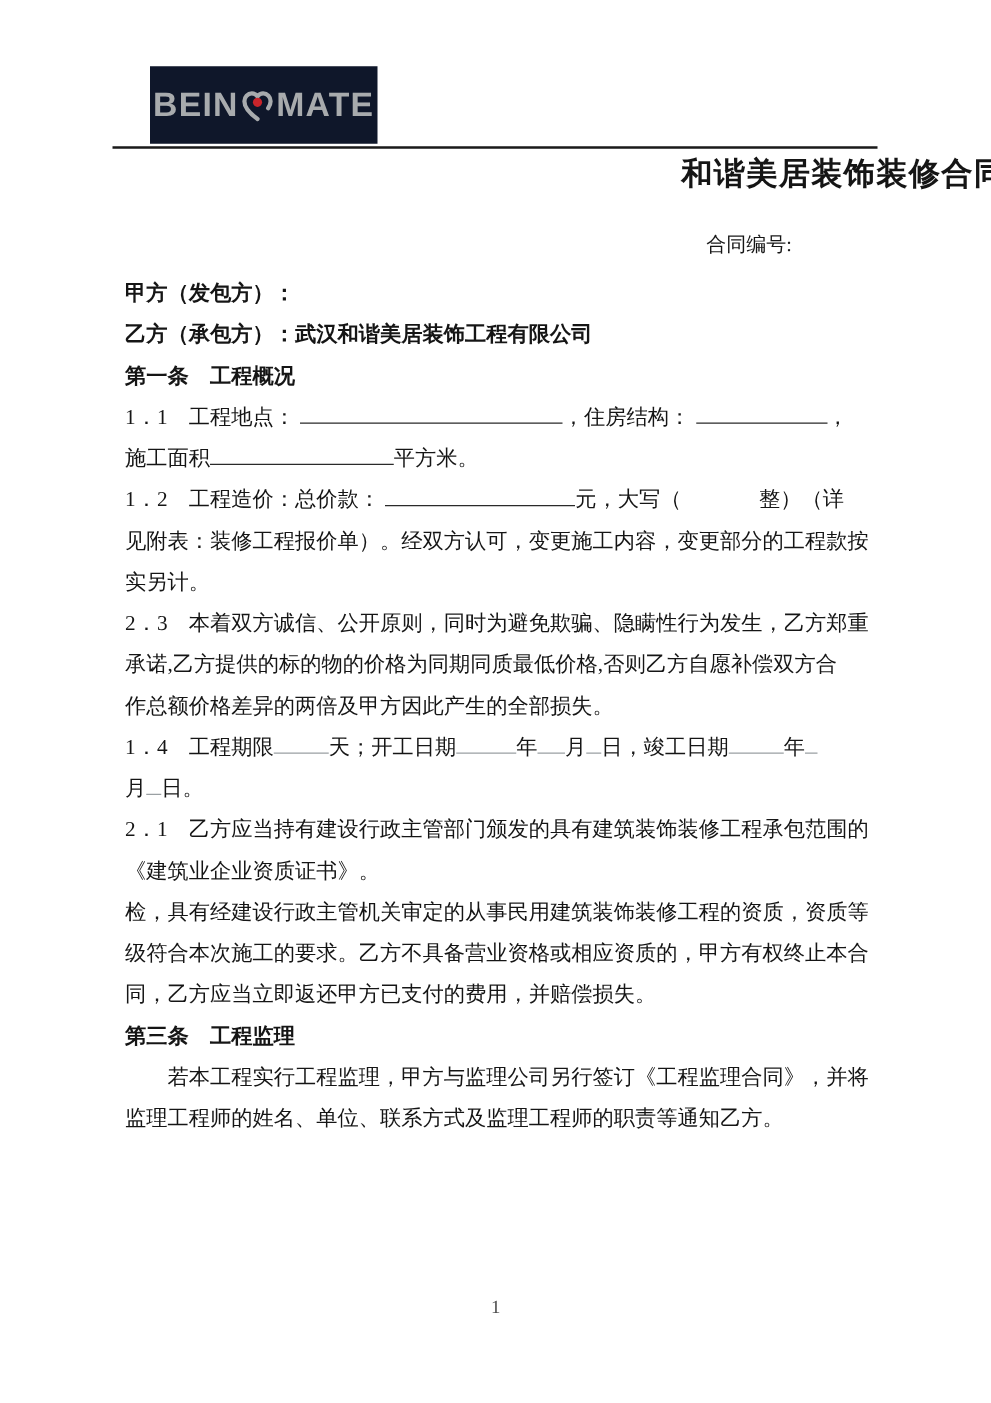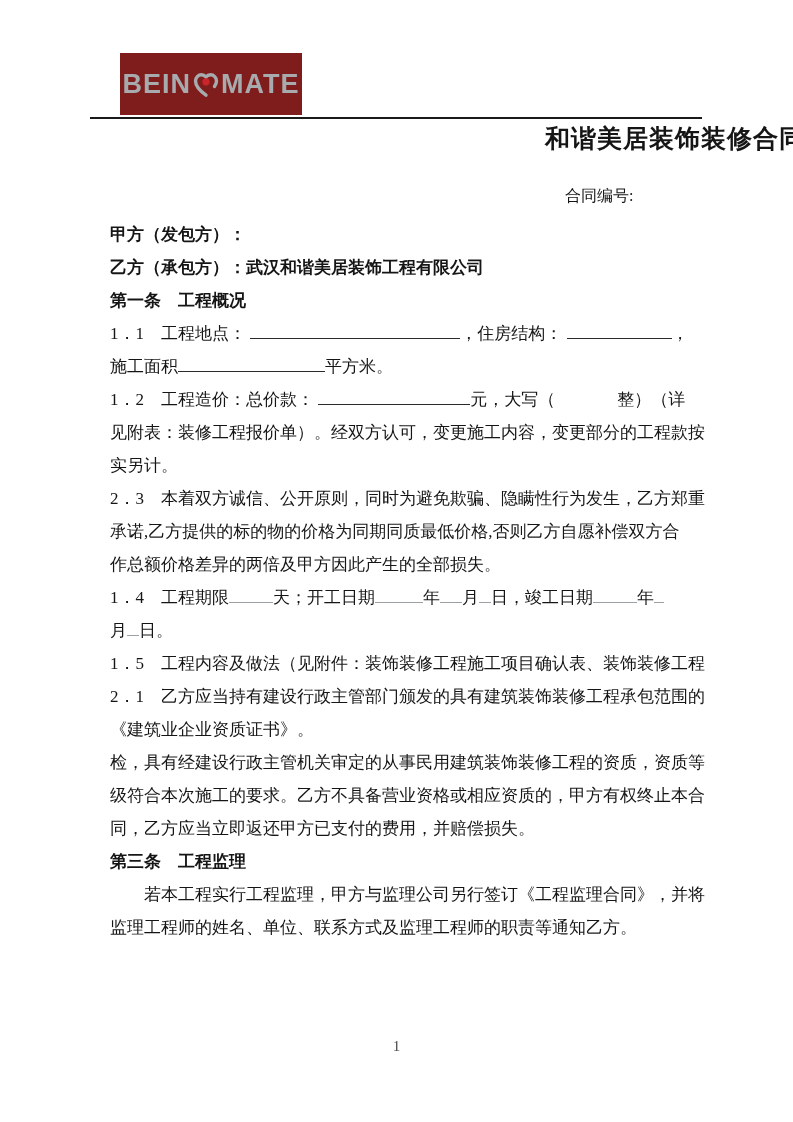--- a/index.html
+++ b/index.html
@@ -54,21 +54,21 @@
     padding-left: 12px;
   }
   .contract-no {
     position: absolute;
     left: 565px;
     top: 186px;
     font-size: 16px;
   }
   .content {
     position: absolute;
-    left: 110px;
+    left: 100px;
     top: 218px;
     width: 608px;
     font-family: Liberation Serif, serif;
   }
   .line {
     height: 33px;
     line-height: 33px;
     font-size: 17px;
     white-space: nowrap;
   }
@@ -97,21 +97,21 @@
     text-align: center;
     font-size: 15px;
     color: #4a4a4a;
   }
 </style>
 </head>
 <body>
 
 <div class="page">
 
-  <div class="logo" style="background: #7f1d1d; color: rgb(168, 171, 173);">
+  <div class="logo" style="background: #0f172a; color: rgb(168, 171, 173);">
     <span>BEIN</span>
     <svg width="34" height="34" viewBox="0 0 24 24">
       <path d="M12 20.6 C 7.4 17.3 4.6 14 4.6 10.6 C 4.6 8.1 6.5 6.2 8.8 6.2 C 10.1 6.2 11.2 6.8 12 7.8 C 12.8 6.8 13.9 6.2 15.2 6.2 C 17.5 6.2 19.4 8.1 19.4 10.6 C 19.4 11.9 18.9 13.2 18 14.5" fill="none" stroke="currentColor" stroke-width="2.4" stroke-linecap="round"></path>
       <circle cx="12" cy="11.2" r="2.6" fill="#c9252b"></circle>
     </svg>
     <span>MATE</span>
   </div>
 
   <div class="rule"></div>
 
@@ -126,21 +126,20 @@
       <div class="line"><span>1．1　工程地点： </span><span class="blank" style="width: 210px;"></span><span>，住房结构： </span><span class="blank" style="width: 105px;"></span><span>，</span></div>
       <div class="line"><span>施工面积</span><span class="blank" style="width: 147px;"></span><span>平方米。</span></div>
       <div class="line"><span>1．2　工程造价：总价款： </span><span class="blank" style="width: 152px;"></span><span>元，大写（</span><span class="gap" style="width: 62px;"></span><span>整）（详</span></div>
       <div class="line"><span>见附表：装修工程报价单）。经双方认可，变更施工内容，变更部分的工程款按</span></div>
       <div class="line"><span>实另计。</span></div>
       <div class="line"><span>2．3　本着双方诚信、公开原则，同时为避免欺骗、隐瞒性行为发生，乙方郑重</span></div>
       <div class="line"><span>承诺,乙方提供的标的物的价格为同期同质最低价格,否则乙方自愿补偿双方合</span></div>
       <div class="line"><span>作总额价格差异的两倍及甲方因此产生的全部损失。</span></div>
       <div class="line"><span>1．4　工程期限</span><span class="blank light" style="width: 44px;"></span><span>天；开工日期</span><span class="blank light" style="width: 48px;"></span><span>年</span><span class="blank light" style="width: 22px;"></span><span>月</span><span class="blank light" style="width: 12px;"></span><span>日，竣工日期</span><span class="blank light" style="width: 44px;"></span><span>年</span><span class="blank light" style="width: 10px;"></span></div>
       <div class="line"><span>月</span><span class="blank light" style="width: 12px;"></span><span>日。</span></div>
-      <div class="line"><span>1．5　工程内容及做法（见附件：装饰装修工程施工项目确认表、装饰装修工程</span></div>
       <div class="line"><span>2．1　乙方应当持有建设行政主管部门颁发的具有建筑装饰装修工程承包范围的</span></div>
       <div class="line"><span>《建筑业企业资质证书》。</span></div>
       <div class="line"><span>检，具有经建设行政主管机关审定的从事民用建筑装饰装修工程的资质，资质等</span></div>
       <div class="line"><span>级符合本次施工的要求。乙方不具备营业资格或相应资质的，甲方有权终止本合</span></div>
       <div class="line"><span>同，乙方应当立即返还甲方已支付的费用，并赔偿损失。</span></div>
       <div class="line bold"><span>第三条　工程监理</span></div>
       <div class="line"><span>　　若本工程实行工程监理，甲方与监理公司另行签订《工程监理合同》，并将</span></div>
       <div class="line"><span>监理工程师的姓名、单位、联系方式及监理工程师的职责等通知乙方。</span></div>
     </div>
 

